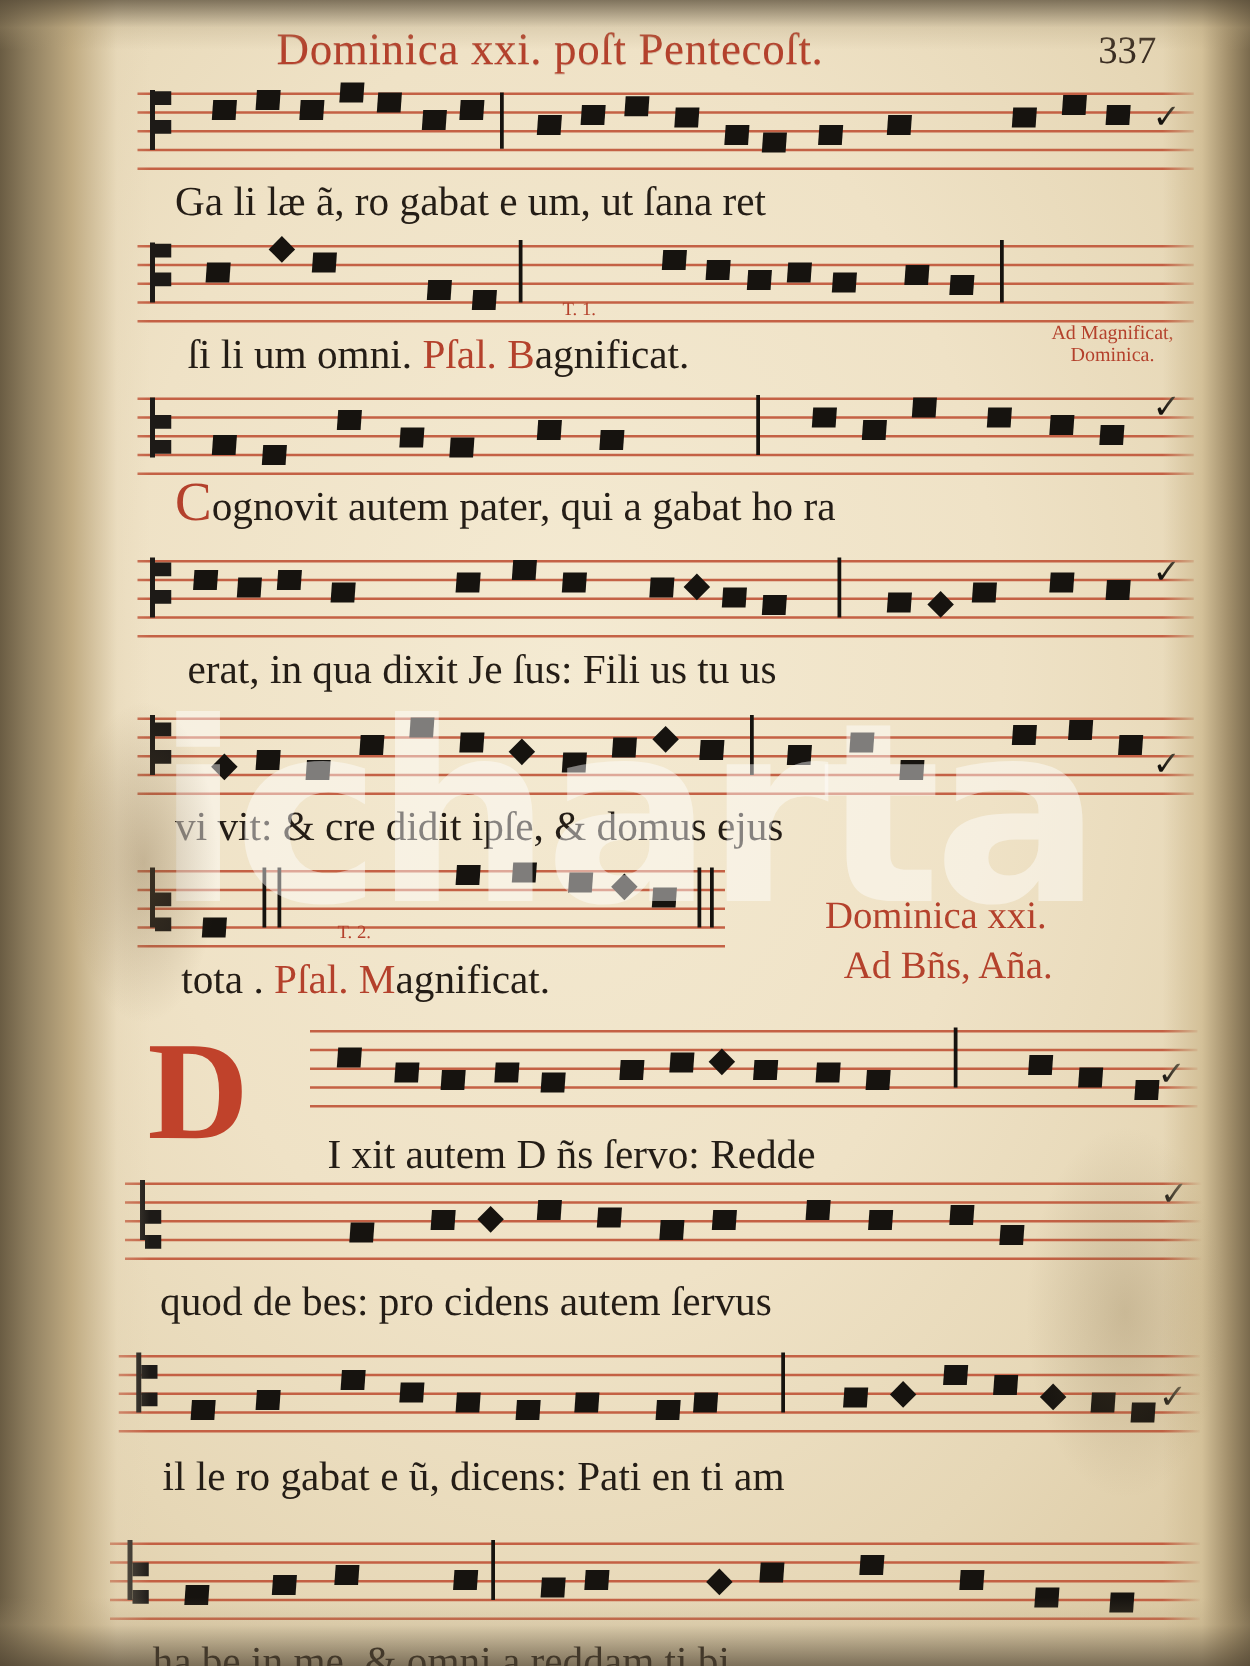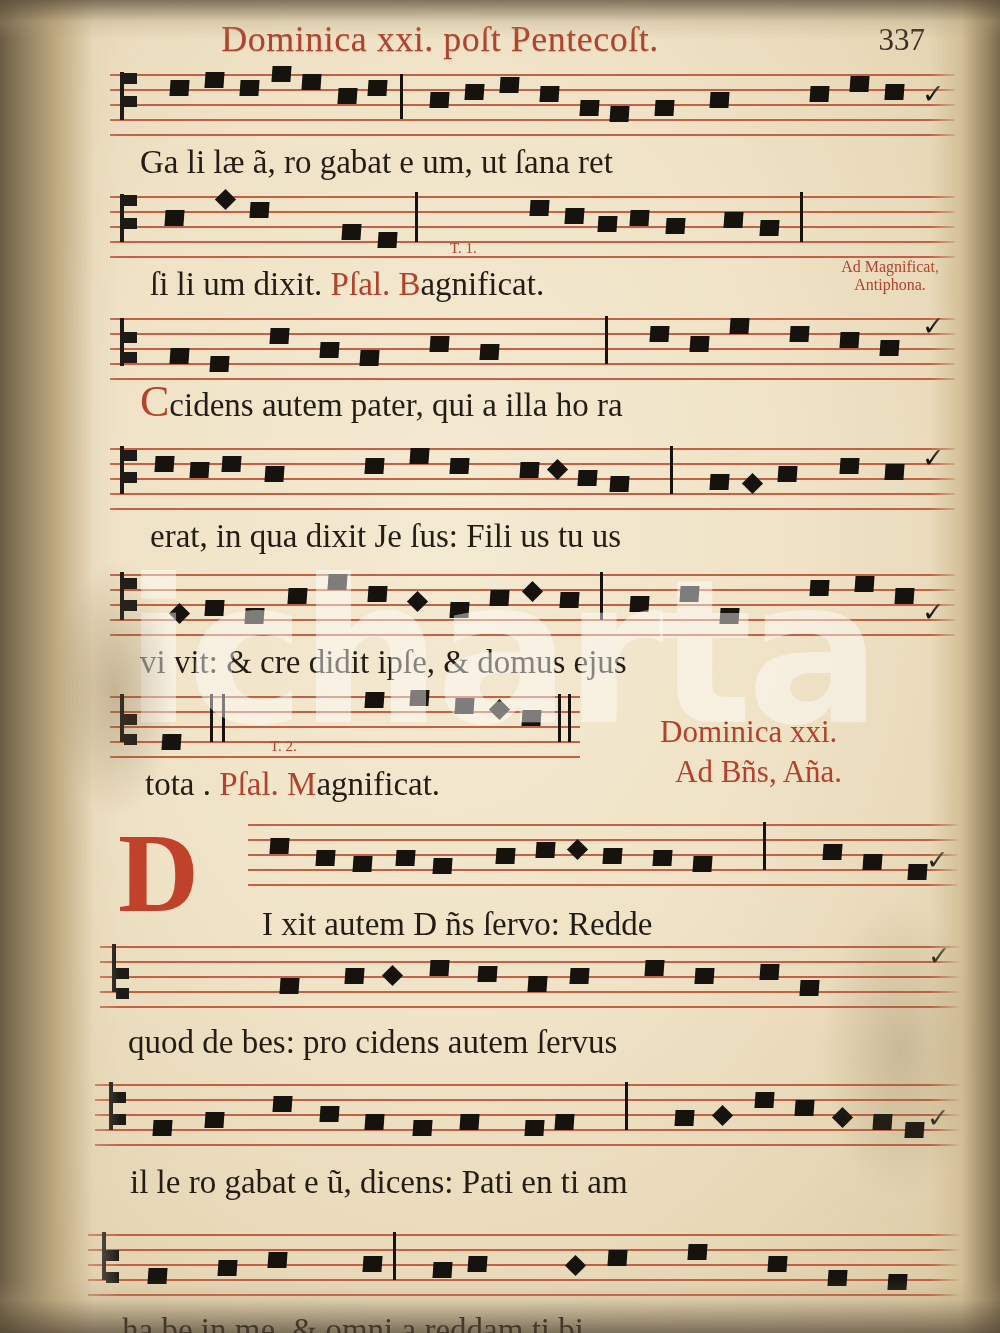--- a/index.html
+++ b/index.html
@@ -279,25 +279,25 @@
         <div class="note" style="left:455px; top:12px;"></div>
         <div class="note" style="left:488px; top:20px;"></div>
         <div class="note" style="left:520px; top:14px;"></div>
         <div class="note" style="left:556px; top:22px;"></div>
         <div class="note" style="left:614px; top:16px;"></div>
         <div class="note" style="left:650px; top:24px;"></div>
         <div class="barline" style="left:690px; top:-4px; height:50px;"></div>
         <div class="mode-mark" style="left:340px; top:44px;">T. 1.</div>
       </div>
       <div class="lyric" style="top:70px; padding-left:150px;">
-        <span>ſi li um dixit. </span><span class="rub">Pſal. B</span><span>agnificat.</span>
+        <span>ſi li um omni. </span><span class="rub">Pſal. B</span><span>agnificat.</span>
       </div>
       <div class="rubric-small" style="left:800px; top:62px; width:180px;">
         <div>Ad Magnificat,</div>
-        <div>Antiphona.</div>
+        <div>Dominica.</div>
       </div>
     </div>
 
     <div class="system" style="top:302px;">
       <div class="staff" style="left:110px; width:845px;">
         <div class="line l0"></div>
         <div class="line l1"></div>
         <div class="line l2"></div>
         <div class="line l3"></div>
         <div class="line l4"></div>
@@ -316,21 +316,21 @@
         <div class="barline" style="left:495px; top:-2px; height:48px;"></div>
         <div class="note" style="left:540px; top:8px;"></div>
         <div class="note" style="left:580px; top:18px;"></div>
         <div class="note" style="left:620px; top:0px;"></div>
         <div class="note" style="left:680px; top:8px;"></div>
         <div class="note" style="left:730px; top:14px;"></div>
         <div class="note" style="left:770px; top:22px;"></div>
         <div class="custos" style="left:812px; top:-6px;">✓</div>
       </div>
       <div class="lyric" style="top:66px; padding-left:140px;">
-        <span class="drop-red">C</span><span>cidens autem pater, qui a illa ho ra</span>
+        <span class="drop-red">C</span><span>ognovit autem pater, qui a gabat ho ra</span>
       </div>
     </div>
 
     <div class="system" style="top:432px;">
       <div class="staff" style="left:110px; width:845px;">
         <div class="line l0"></div>
         <div class="line l1"></div>
         <div class="line l2"></div>
         <div class="line l3"></div>
         <div class="line l4"></div>

